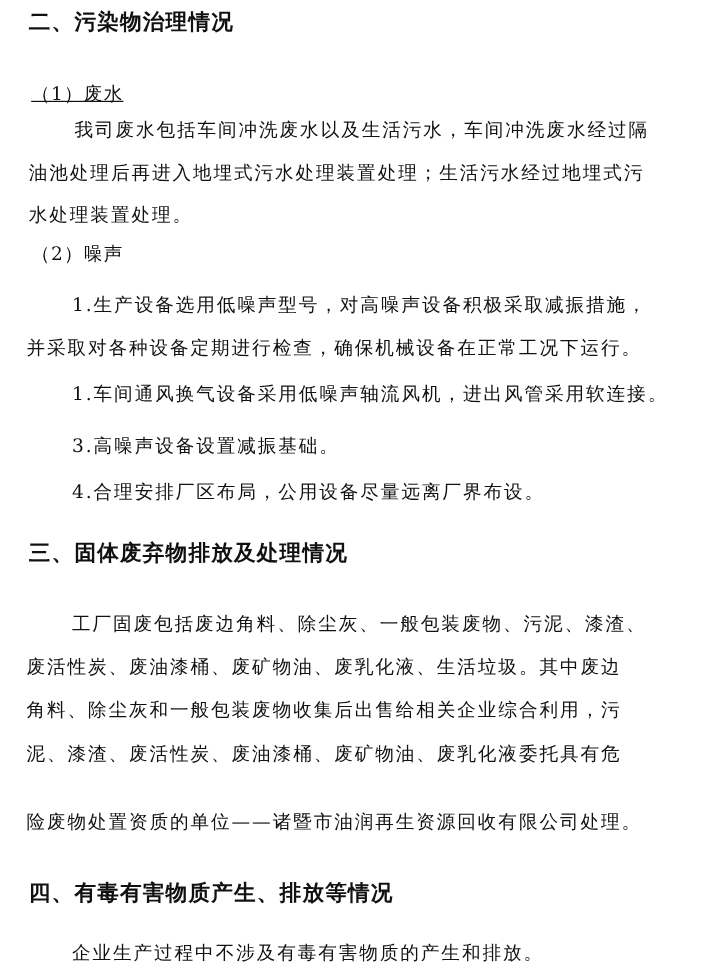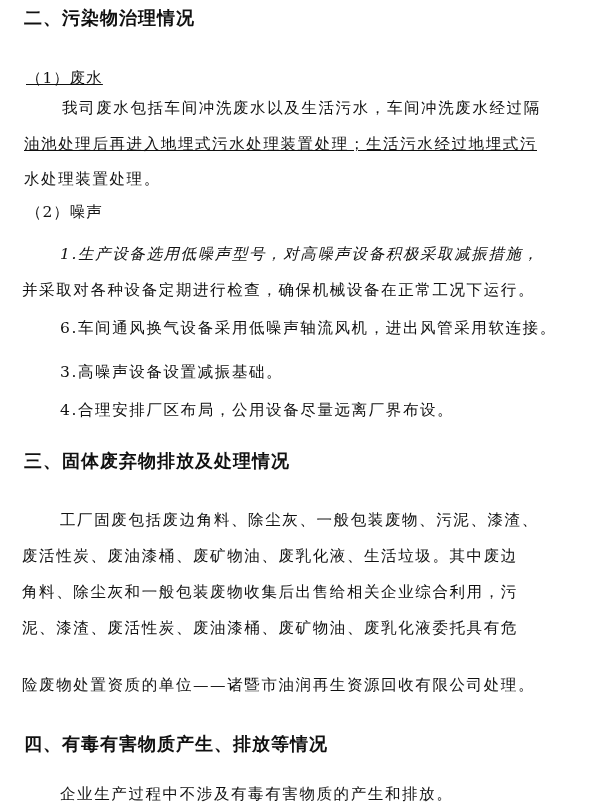--- a/index.html
+++ b/index.html
@@ -9,26 +9,26 @@
       font-weight:bold; font-size:18px; letter-spacing:1px; white-space:nowrap; }
     .p { position:absolute; font-size:15.5px; white-space:nowrap; letter-spacing:1.6px; }
     .sub { position:absolute; left:26px; font-size:15.5px; white-space:nowrap; letter-spacing:1px; }
   </style>
 </head>
 <body>
 
 <div class="h" style="top:6px;">二、污染物治理情况</div>
 <div class="sub" style="top:68px;text-decoration:underline;">（1）废水</div>
 <div class="p" style="left:62px; top:98px;">我司废水包括车间冲洗废水以及生活污水，车间冲洗废水经过隔</div>
-<div class="p" style="left:24px; top:134px;text-decoration:underline;">油池处理后再进入地埋式污水处理装置处理；生活污水经过地埋式污</div>
+<div class="p" style="left:24px; top:134px;">油池处理后再进入地埋式污水处理装置处理；生活污水经过地埋式污</div>
 <div class="p" style="left:24px; top:169px;">水处理装置处理。</div>
 <div class="sub" style="top:202px;">（2）噪声</div>
-<div class="p" style="left:60px; top:244px;font-style:italic;">1.生产设备选用低噪声型号，对高噪声设备积极采取减振措施，</div>
+<div class="p" style="left:60px; top:244px;">1.生产设备选用低噪声型号，对高噪声设备积极采取减振措施，</div>
 <div class="p" style="left:22px; top:280px;">并采取对各种设备定期进行检查，确保机械设备在正常工况下运行。</div>
-<div class="p" style="left:60px; top:318px;">6.车间通风换气设备采用低噪声轴流风机，进出风管采用软连接。</div>
+<div class="p" style="left:60px; top:318px;">1.车间通风换气设备采用低噪声轴流风机，进出风管采用软连接。</div>
 <div class="p" style="left:60px; top:362px;">3.高噪声设备设置减振基础。</div>
 <div class="p" style="left:60px; top:400px;">4.合理安排厂区布局，公用设备尽量远离厂界布设。</div>
 
 <div class="h" style="top:449px;">三、固体废弃物排放及处理情况</div>
 <div class="p" style="left:60px; top:510px;">工厂固废包括废边角料、除尘灰、一般包装废物、污泥、漆渣、</div>
 <div class="p" style="left:22px; top:546px;">废活性炭、废油漆桶、废矿物油、废乳化液、生活垃圾。其中废边</div>
 <div class="p" style="left:22px; top:582px;">角料、除尘灰和一般包装废物收集后出售给相关企业综合利用，污</div>
 <div class="p" style="left:22px; top:618px;">泥、漆渣、废活性炭、废油漆桶、废矿物油、废乳化液委托具有危</div>
 <div class="p" style="left:22px; top:655px;margin-top:20px;">险废物处置资质的单位——诸暨市油润再生资源回收有限公司处理。</div>
 

